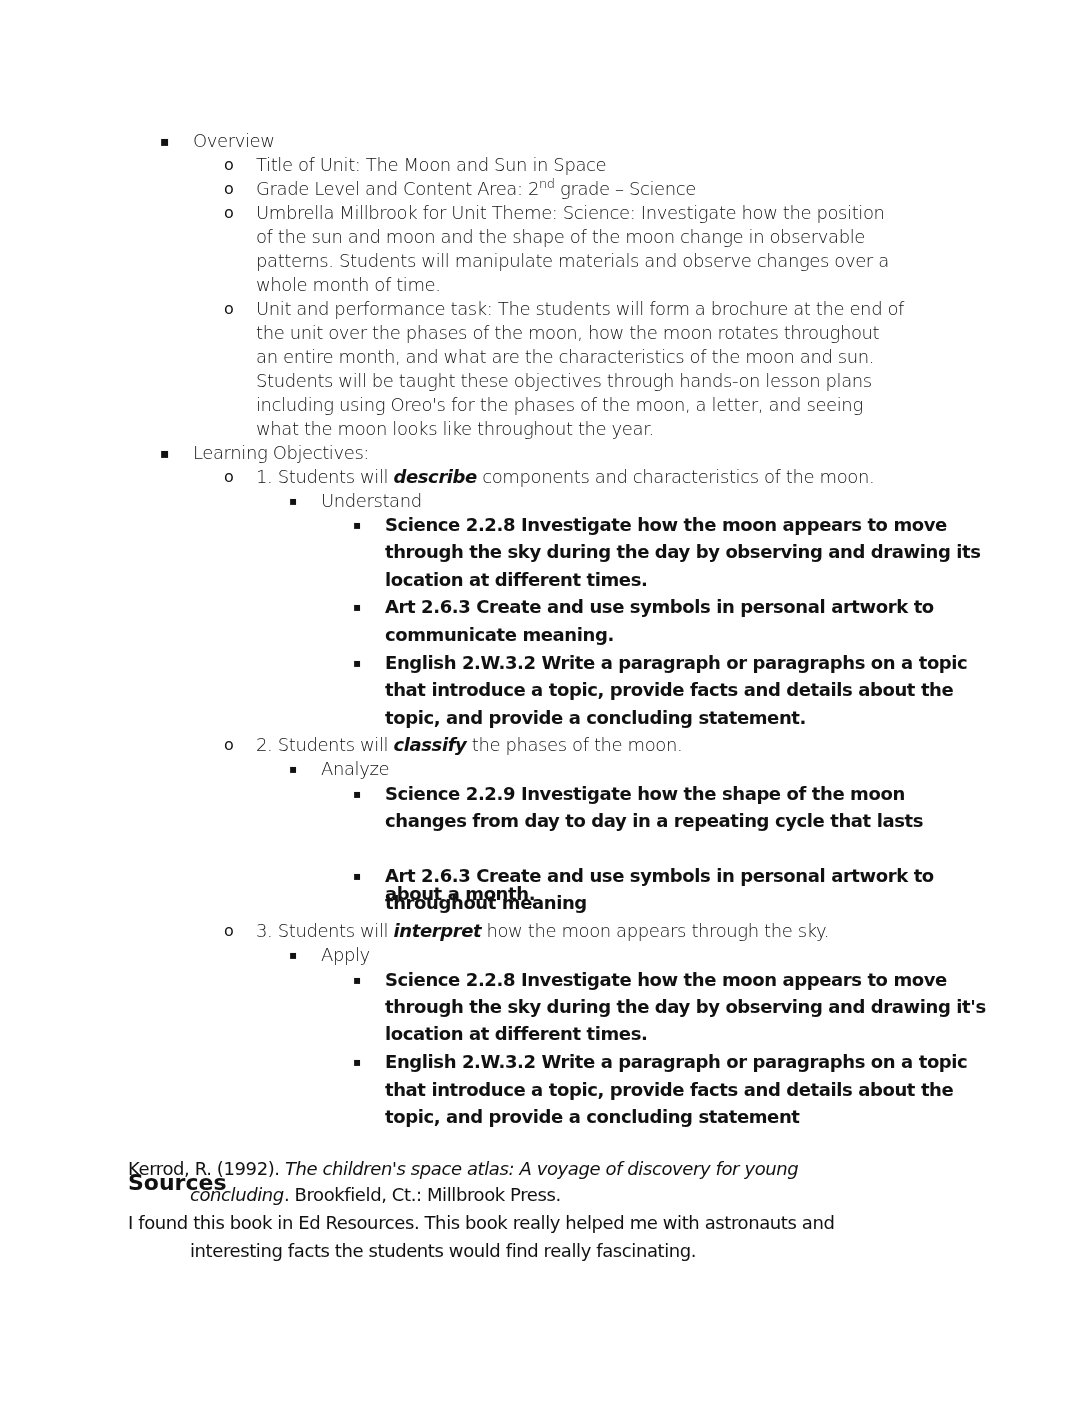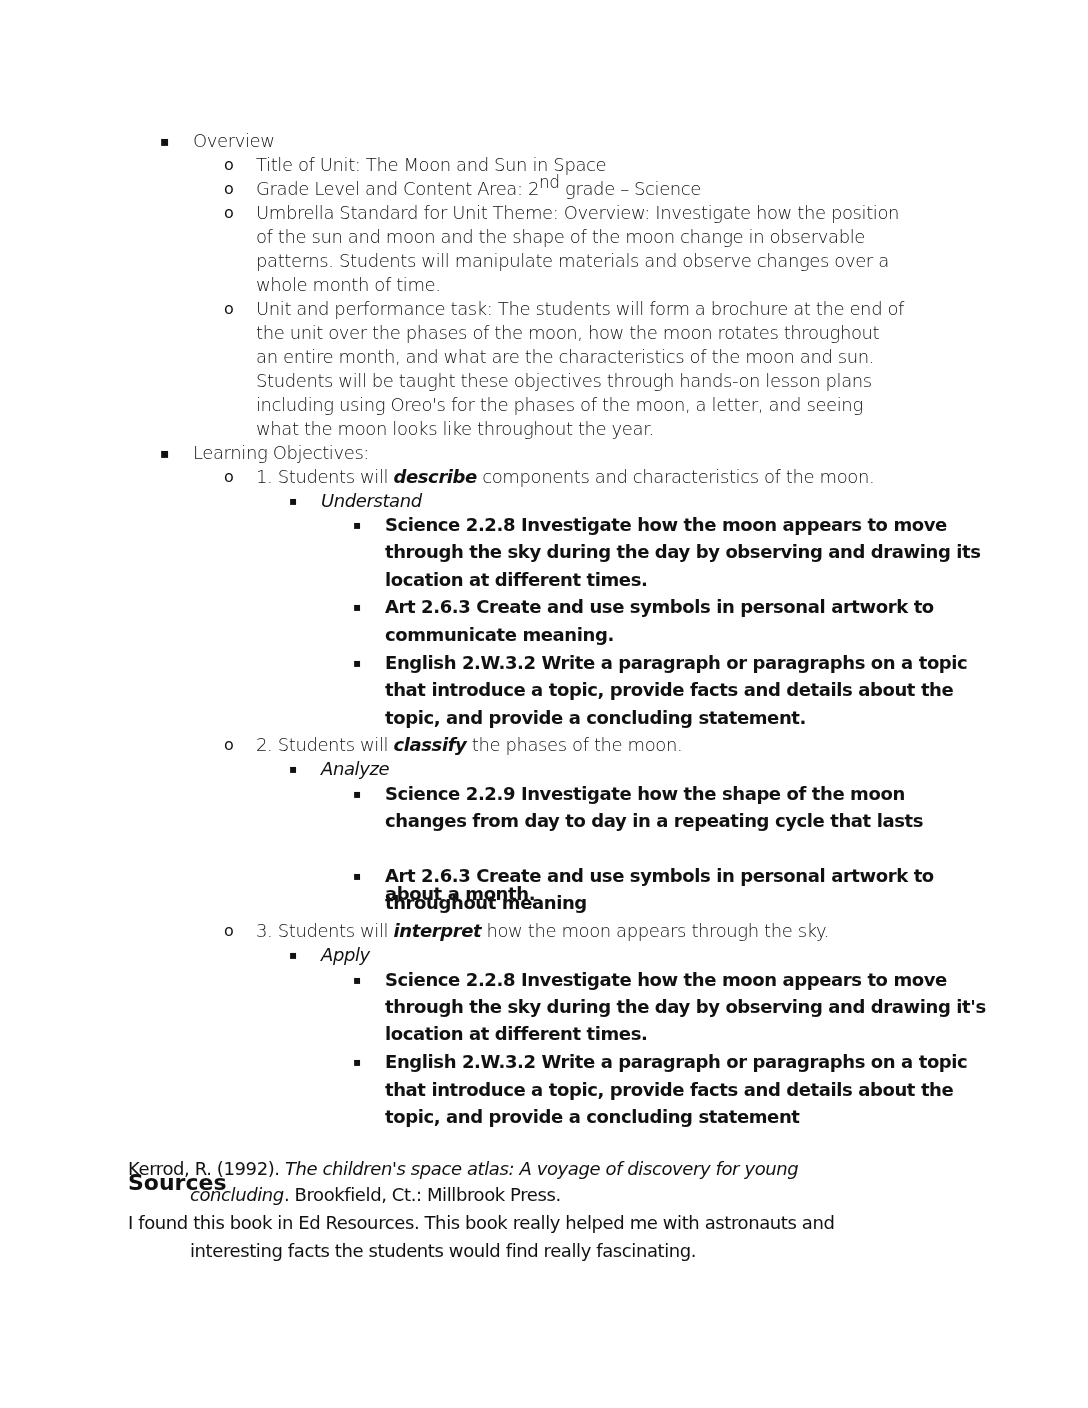--- a/index.html
+++ b/index.html
@@ -6,43 +6,43 @@
   body { width: 1088px; height: 1408px; position: relative; overflow: hidden;
          font-family: "DejaVu Sans", sans-serif; color: #111; }
   .ln { position: absolute; font-size: 18px; line-height: 24px; white-space: nowrap;
         letter-spacing: -0.4px; font-weight: 300; }
   .bul { position: absolute; font-size: 14px; line-height: 24px; }
   .b1 { left: 160px; }
   .t1 { left: 193px; }
   .b2 { left: 224px; font-size: 16px; }
   .t2 { left: 256px; }
   .b3 { left: 289px; font-size: 12px; }
-  .t3 { left: 321px; font-style: italic; }
+  .t3 { left: 321px; }
   .b4 { left: 353px; font-size: 12px; }
   .t4 { left: 385px; font-weight: bold; }
-  sup { font-size: 17px; line-height: 0; vertical-align: 7px; }
+  sup { font-size: 13px; line-height: 0; vertical-align: 7px; }
   b.em { font-weight: bold; font-style: italic; }
   .src-head { position: absolute; left: 128px; font-weight: bold; font-size: 22px; line-height: 24px; margin-top: 38px; }
   .ref { position: absolute; font-size: 18px; line-height: 24px; white-space: nowrap; letter-spacing: -0.4px; }
   i { font-style: italic; }
 </style>
 </head>
 <body>
 
 <span class="bul b1" style="top:129px">▪</span>
 <div class="ln t1" style="top:129px">Overview</div>
 
 <span class="bul b2" style="top:153px">o</span>
 <div class="ln t2" style="top:153px">Title of Unit: The Moon and Sun in Space</div>
 
 <span class="bul b2" style="top:177px">o</span>
 <div class="ln t2" style="top:177px"><span>Grade Level and Content Area: 2</span><sup>nd</sup><span> grade – Science</span></div>
 
 <span class="bul b2" style="top:201px">o</span>
-<div class="ln t2" style="top:201px">Umbrella Standard for Unit Theme: Overview: Investigate how the position</div>
+<div class="ln t2" style="top:201px">Umbrella Millbrook for Unit Theme: Science: Investigate how the position</div>
 <div class="ln t2" style="top:225px">of the sun and moon and the shape of the moon change in observable</div>
 <div class="ln t2" style="top:249px">patterns. Students will manipulate materials and observe changes over a</div>
 <div class="ln t2" style="top:273px">whole month of time.</div>
 
 <span class="bul b2" style="top:297px">o</span>
 <div class="ln t2" style="top:297px">Unit and performance task: The students will form a brochure at the end of</div>
 <div class="ln t2" style="top:321px">the unit over the phases of the moon, how the moon rotates throughout</div>
 <div class="ln t2" style="top:345px">an entire month, and what are the characteristics of the moon and sun.</div>
 <div class="ln t2" style="top:369px">Students will be taught these objectives through hands-on lesson plans</div>
 <div class="ln t2" style="top:393px">including using Oreo's for the phases of the moon, a letter, and seeing</div>

